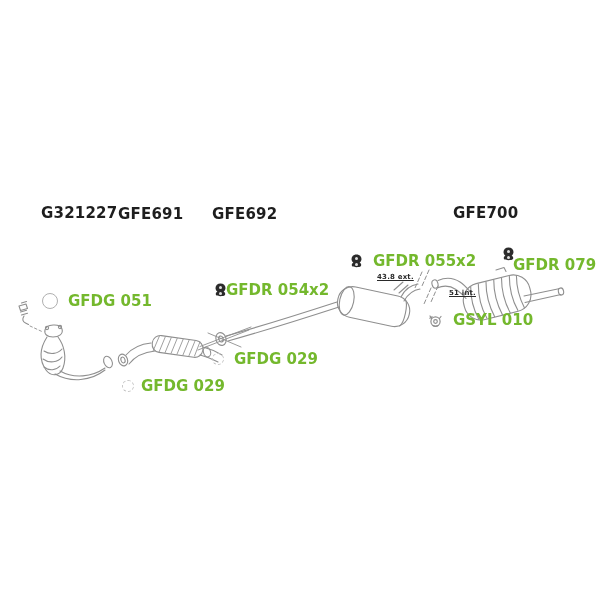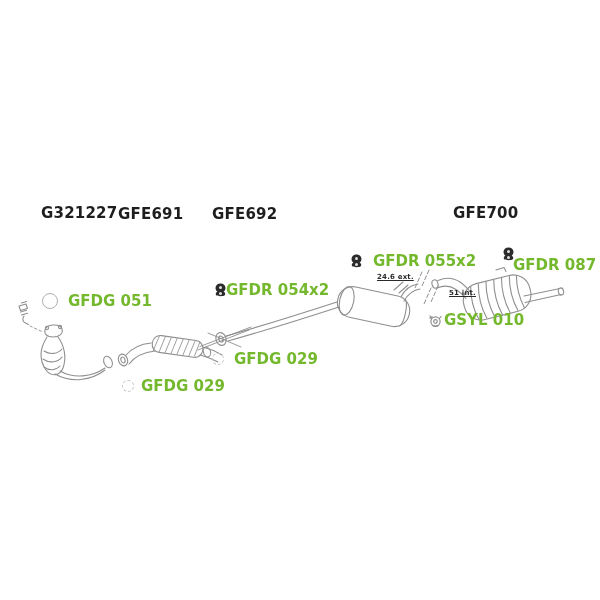--- a/index.html
+++ b/index.html
@@ -27,21 +27,21 @@
     position:absolute;display:flex;align-items:center;
     font-weight:bold;font-size:15px;color:var(--label-green);white-space:nowrap;cursor:pointer;
   }
   .plabel .ico{display:inline-flex;flex:none;}
   .gfdg051{left:42px;top:292px;gap:10px;}
   .gfdr054{left:215px;top:281px;}
   .gfdr055x2{left:351px;top:252px;gap:11px;}
   .gfdr055{left:503px;top:247px;display:block;}
   .gfdr055 .ico{position:absolute;left:0;top:0;}
   .gfdr055 .txt{position:absolute;left:10px;top:9px;display:block;}
-  .gsyl010{left:427px;top:311px;}
+  .gsyl010{left:427px;top:311px;gap:9px;}
   .gfdg029mid{left:212px;top:350px;gap:10px;}
   .gfdg029low{left:122px;top:377px;gap:7px;}
   .ring{
     width:14px;height:14px;border:1.8px solid var(--ring-gray);border-radius:50%;
   }
   .ring-dashed{
     width:10px;height:10px;border:1.6px dashed #c4c4c4;border-radius:50%;
   }
   .meas{
     position:absolute;font-weight:bold;font-size:7px;color:#2a2a2a;
@@ -184,21 +184,21 @@
   </div>
 
   <div class="plabel gfdr055">
     <span class="ico">
       <svg width="11" height="14" viewBox="0 0 11 14">
         <path d="M5.5,0.5 C8.5,0.5 10.5,2.3 10.5,5 C10.5,6.6 9.8,7.8 8.6,8.6 C10,9.5 10.6,10.8 10,12 C9,13.6 2,13.6 1,12 C0.4,10.8 1,9.5 2.4,8.6 C1.2,7.8 0.5,6.6 0.5,5 C0.5,2.3 2.5,0.5 5.5,0.5 Z" fill="var(--hanger-dark)"></path>
         <circle cx="5.5" cy="4.6" r="1.5" fill="#ffffff" opacity="0.85"></circle>
         <circle cx="5.5" cy="10.6" r="1.5" fill="#ffffff" opacity="0.85"></circle>
       </svg>
     </span>
-    <span class="txt">GFDR 087</span>
+    <span class="txt">GFDR 079</span>
   </div>
 
   <div class="plabel gsyl010">
     <span class="ico">
       <svg width="17" height="17" viewBox="0 0 17 17" style="color:var(--line-art)">
         <g fill="none" stroke="currentColor" stroke-width="1.2" stroke-linecap="round">
           <circle cx="8.5" cy="9.5" r="4.6"></circle>
           <circle cx="8.5" cy="9.5" r="1.8"></circle>
           <path d="M4.6,6.5 L3,4 M2.8,6.2 L5.2,4.8"></path>
           <path d="M12.4,6.5 L14,4.5"></path>
@@ -212,16 +212,16 @@
   <div class="plabel gfdg029mid">
     <span class="ico ring-dashed"></span>
     <span class="txt">GFDG 029</span>
   </div>
 
   <div class="plabel gfdg029low">
     <span class="ico ring-dashed"></span>
     <span class="txt">GFDG 029</span>
   </div>
 
-  <div class="meas meas1">24.6 ext.</div>
+  <div class="meas meas1">43.8 ext.</div>
   <div class="meas meas2">51 int.</div>
 
 </div>
 
 </body></html>

